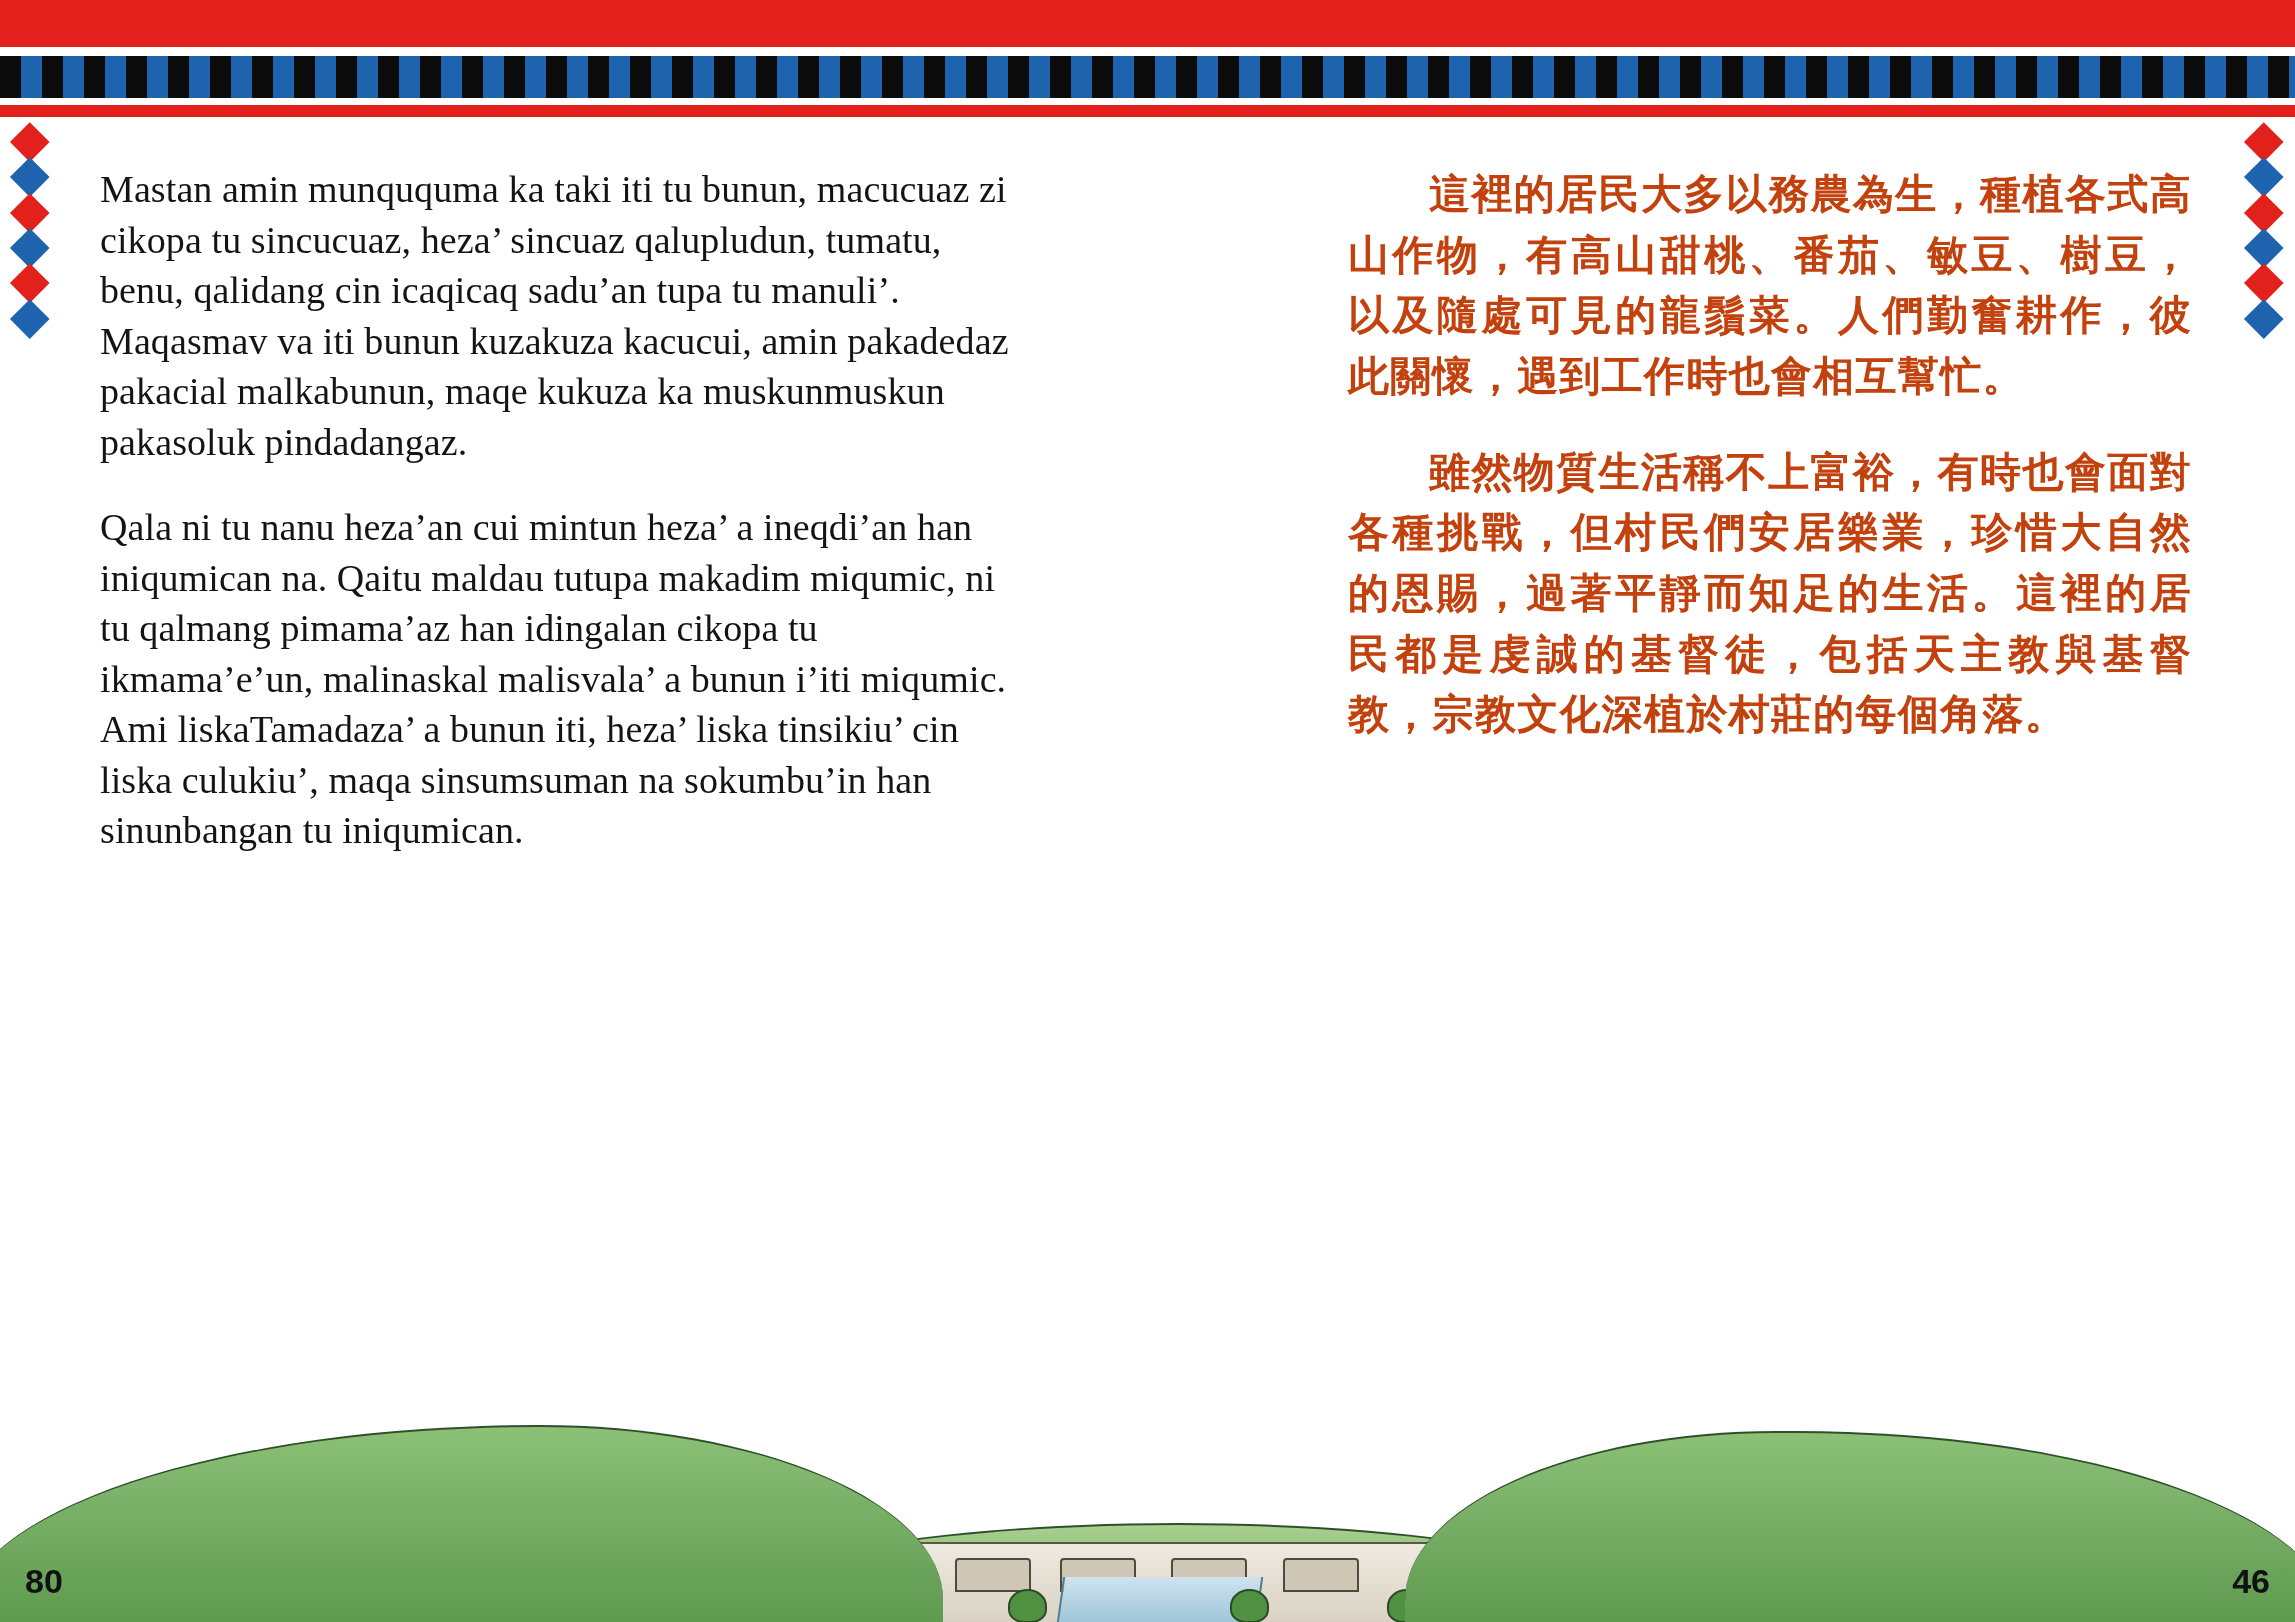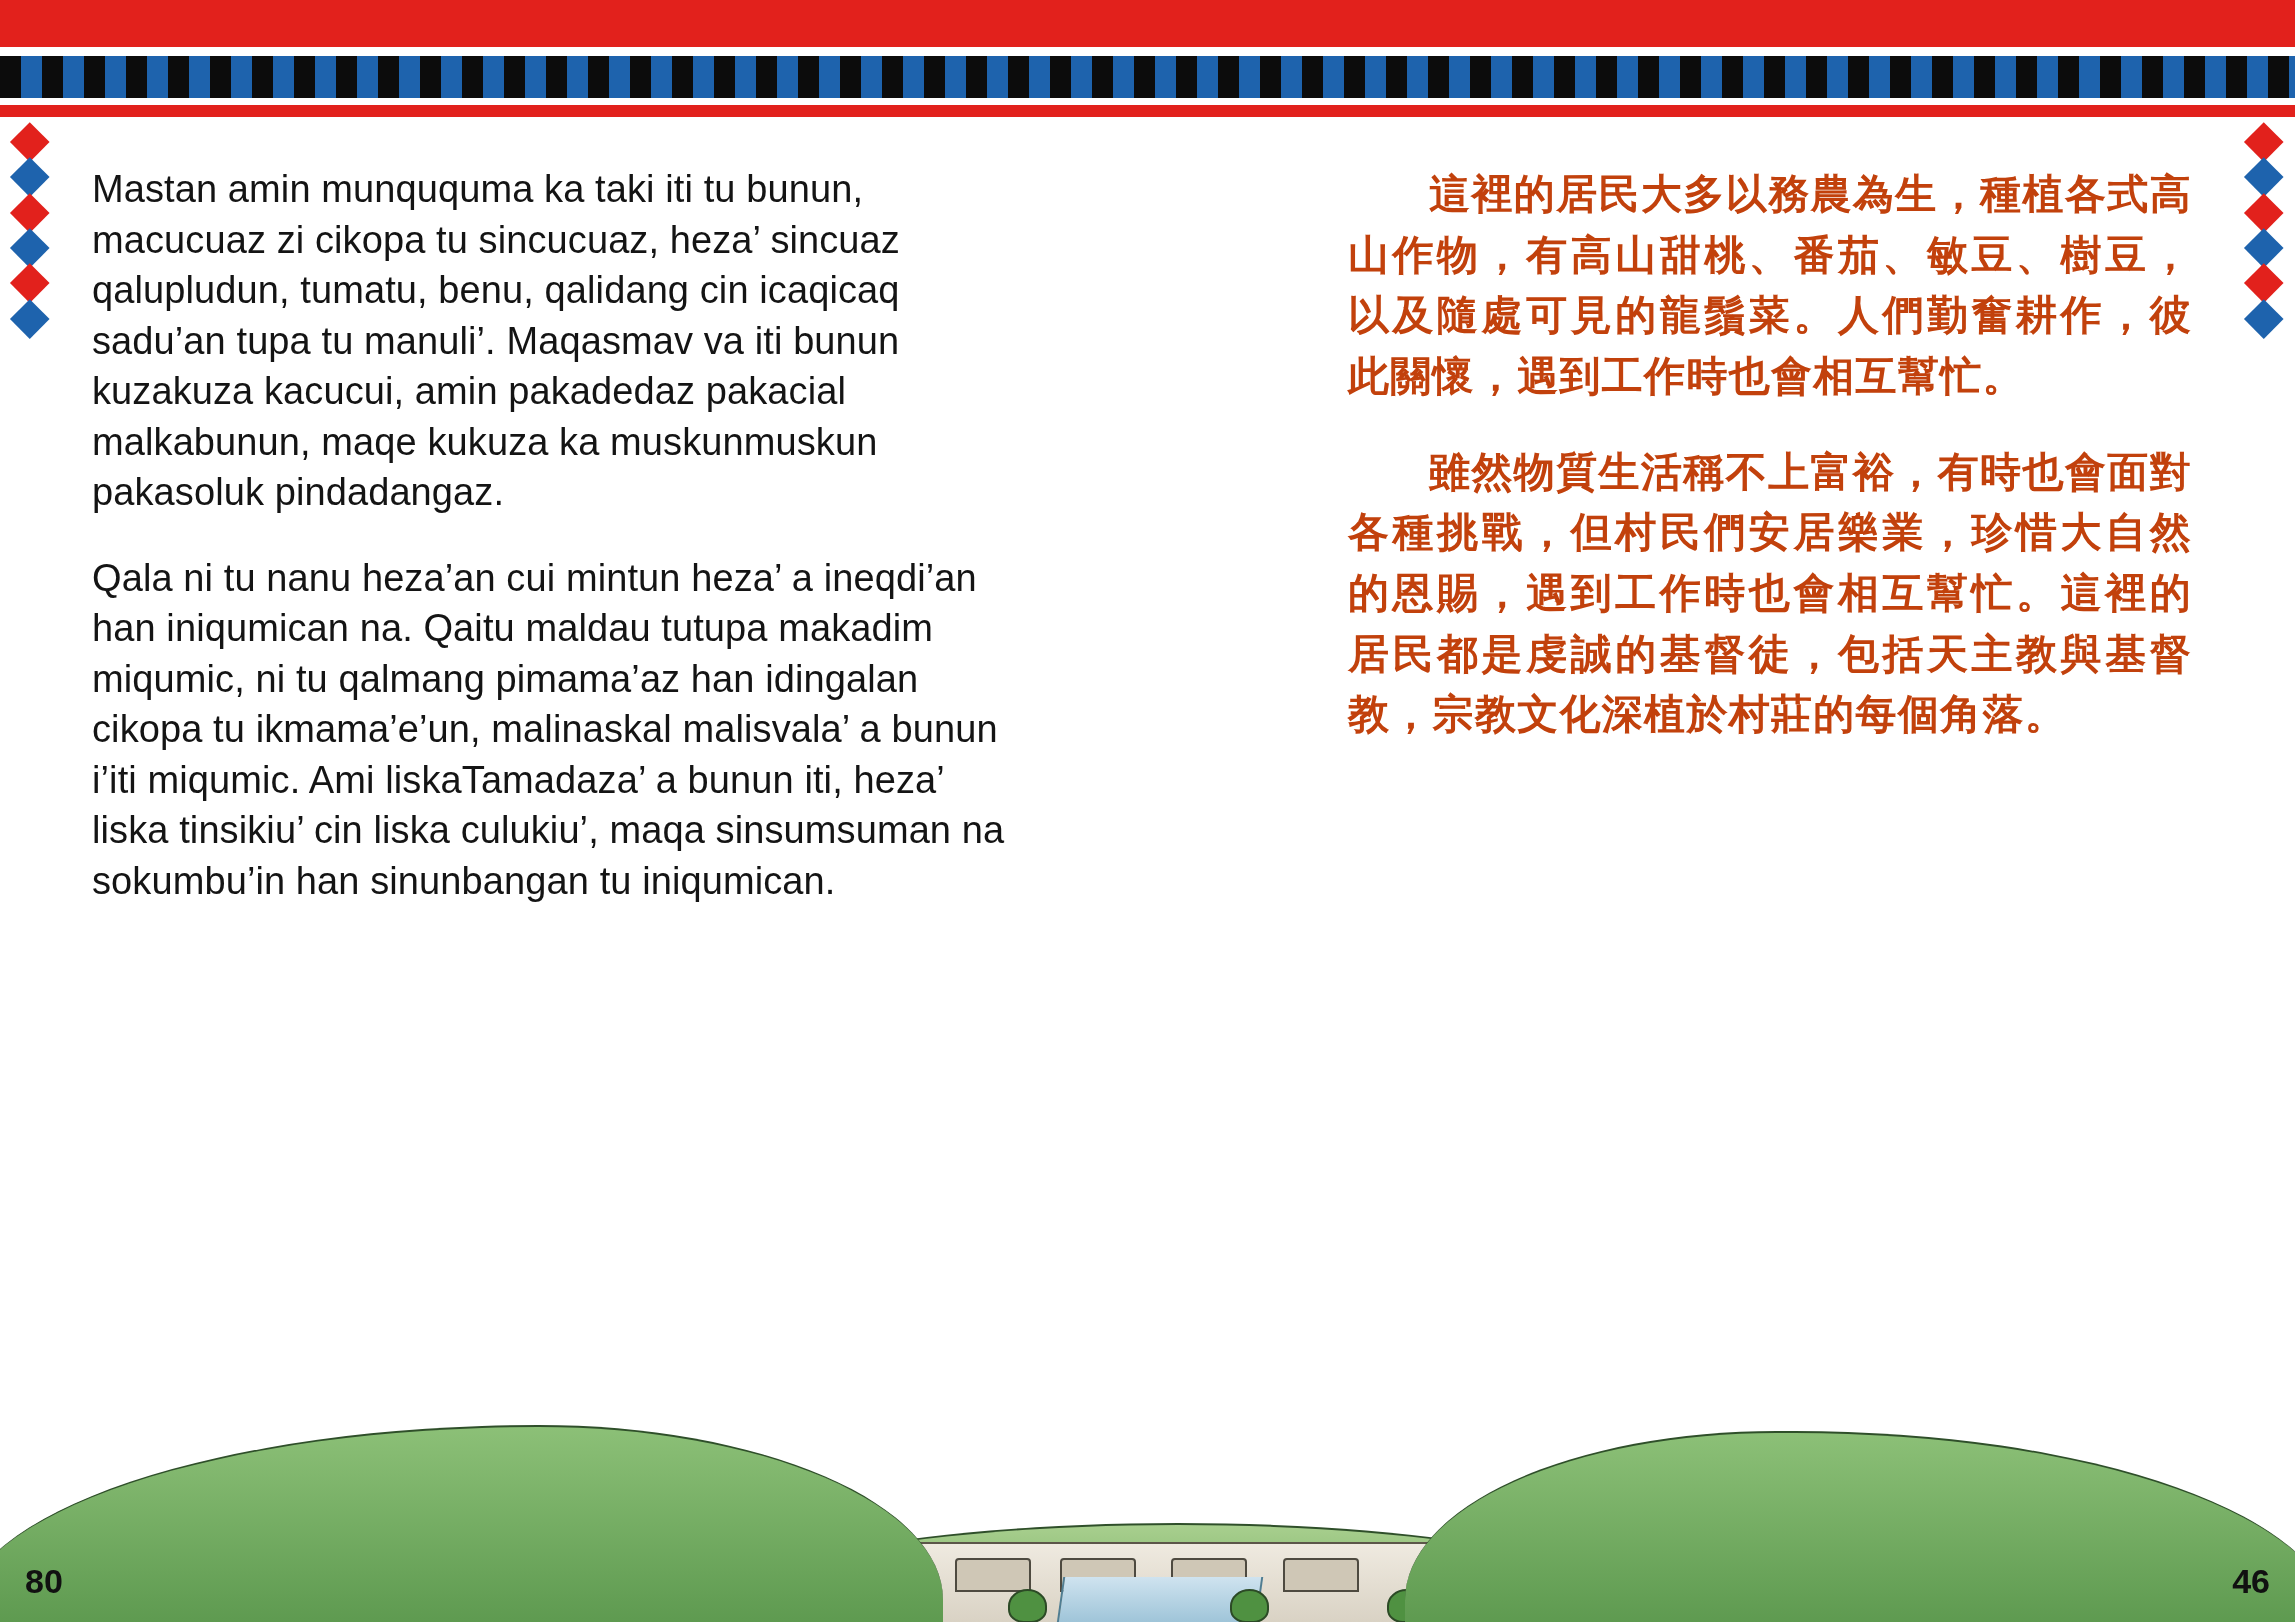--- a/index.html
+++ b/index.html
@@ -105,25 +105,25 @@
     width: 936px;
   }
   .col-right {
     position: absolute;
     left: 1348px;
     top: 33px;
     width: 844px;
   }
 
   .p-latin {
-    font-family: Liberation Sans, sans-serif;
+    font-family: Liberation Serif, serif;
     font-size: 38px;
     line-height: 1.33;
     color: #141414;
-    margin: 0 0 35px 0;
+    margin: 0 0 35px 8px;
     text-align: left;
     letter-spacing: 0.1px;
   }
   .p-cjk {
     font-family: "DejaVu Serif", "Liberation Serif", serif;
     font-size: 41px;
     line-height: 1.48;
     color: #c2410c;
     margin: 0 0 35px 0;
     text-align: justify;
@@ -258,21 +258,21 @@
 
 <div class="content">
 
   <div class="col-left">
     <p class="p-latin">Mastan amin munququma ka taki iti tu bunun, macucuaz zi cikopa tu sincucuaz, heza’ sincuaz qalupludun, tumatu, benu, qalidang cin icaqicaq sadu’an tupa tu manuli’. Maqasmav va iti bunun kuzakuza kacucui, amin pakadedaz pakacial malkabunun, maqe kukuza ka muskunmuskun pakasoluk pindadangaz.</p>
     <p class="p-latin">Qala ni tu nanu heza’an cui mintun heza’ a ineqdi’an han iniqumican na. Qaitu maldau tutupa makadim miqumic, ni tu qalmang pimama’az han idingalan cikopa tu ikmama’e’un, malinaskal malisvala’ a bunun i’iti miqumic. Ami liskaTamadaza’ a bunun iti, heza’ liska tinsikiu’ cin liska culukiu’, maqa sinsumsuman na sokumbu’in han sinunbangan tu iniqumican.</p>
   </div>
 
   <div class="col-right">
     <p class="p-cjk">這裡的居民大多以務農為生，種植各式高山作物，有高山甜桃、番茄、敏豆、樹豆，以及隨處可見的龍鬚菜。人們勤奮耕作，彼此關懷，遇到工作時也會相互幫忙。</p>
-    <p class="p-cjk">雖然物質生活稱不上富裕，有時也會面對各種挑戰，但村民們安居樂業，珍惜大自然的恩賜，遇到工作時也會相互幫忙。這裡的居民都是虔誠的基督徒，包括天主教與基督教，宗教文化深植於村莊的每個角落。</p>
+    <p class="p-cjk">雖然物質生活稱不上富裕，有時也會面對各種挑戰，但村民們安居樂業，珍惜大自然的恩賜，過著平靜而知足的生活。這裡的居民都是虔誠的基督徒，包括天主教與基督教，宗教文化深植於村莊的每個角落。</p>
   </div>
 
 </div>
 
 <div class="illus">
   <div class="sky"></div>
   <div class="ridge r3"></div>
   <div class="village"></div>
   <div class="hut" style="left:955px;"></div>
   <div class="hut" style="left:1060px;"></div>

